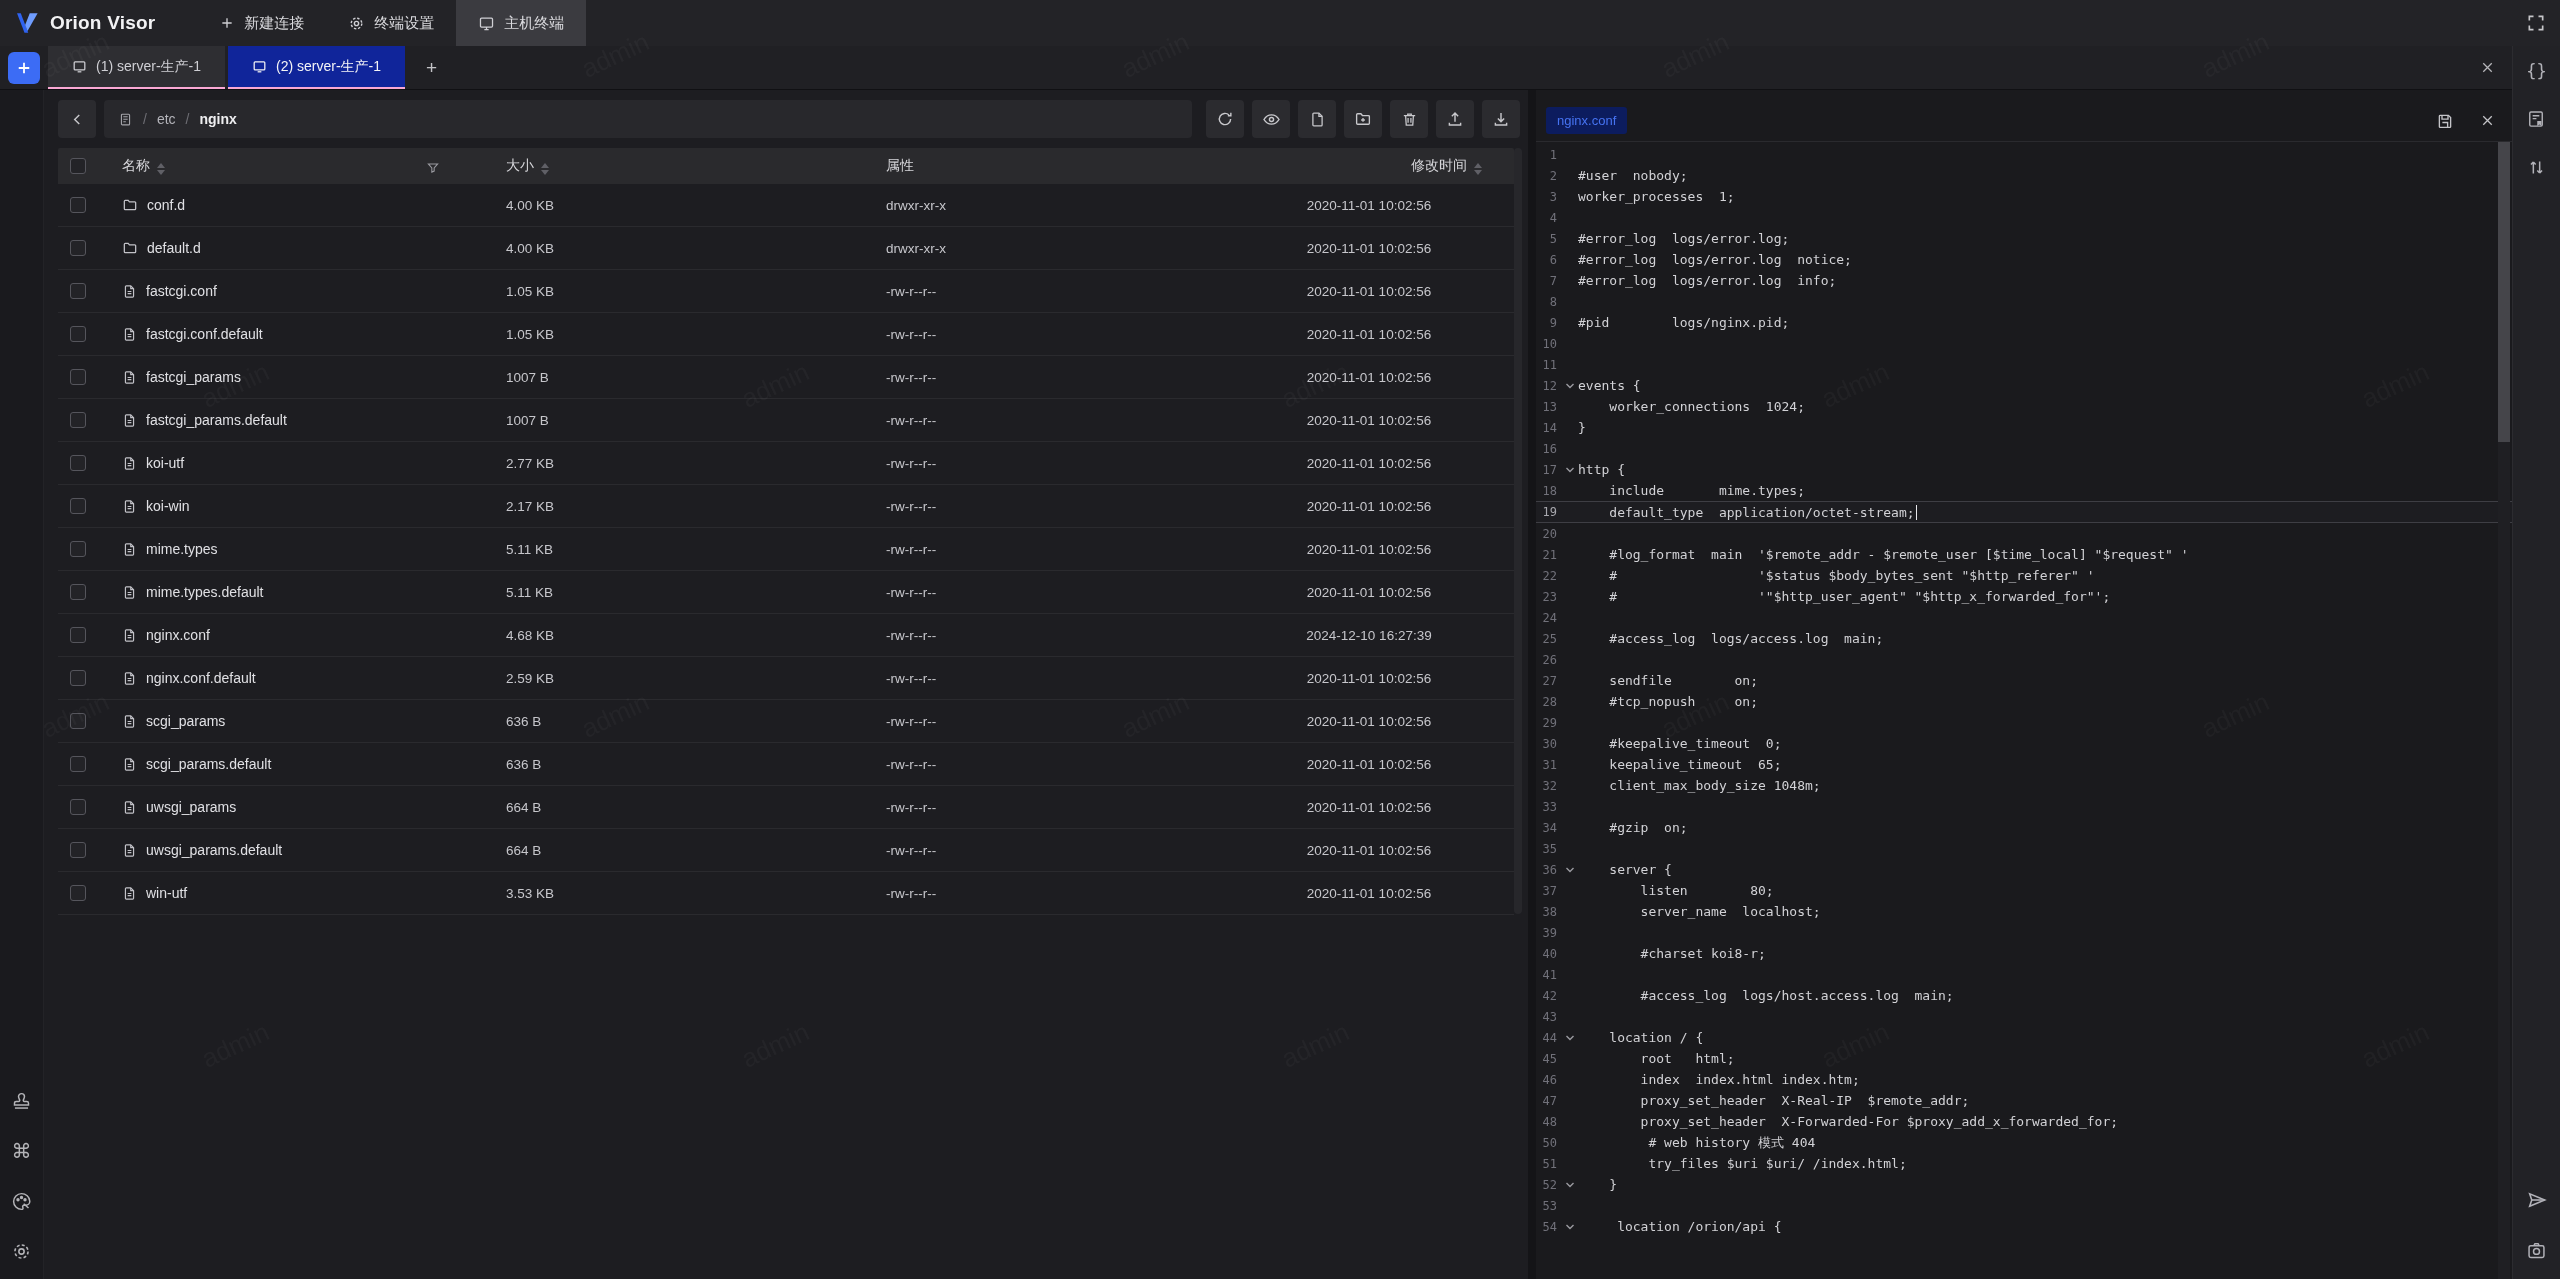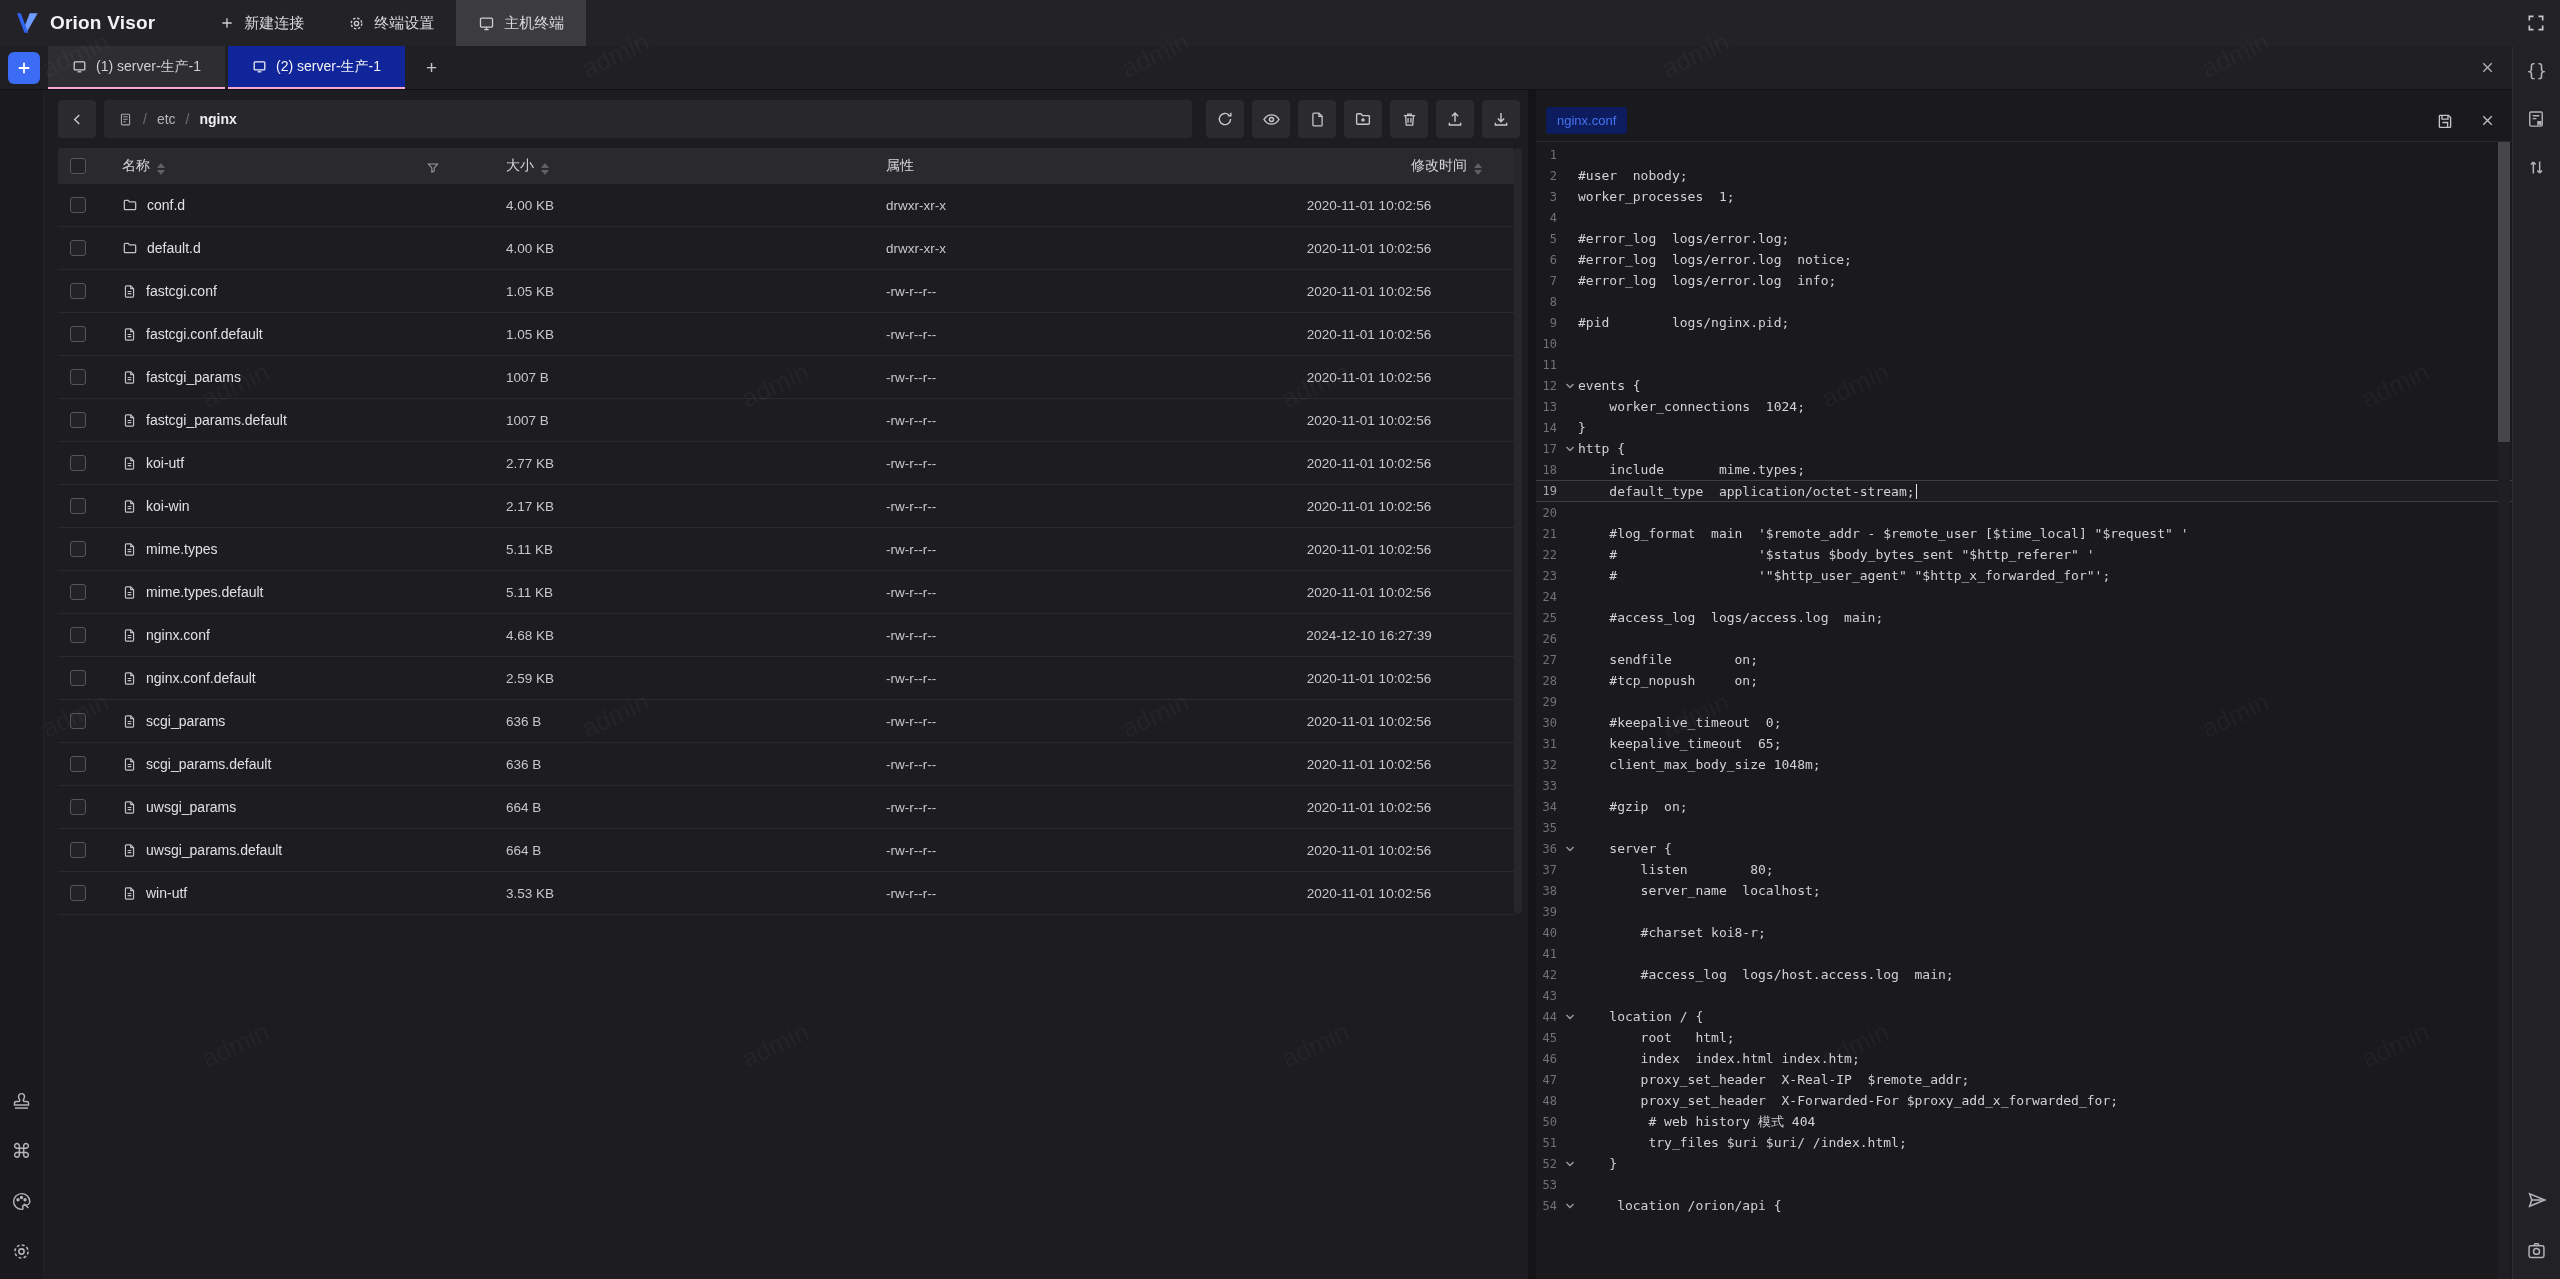--- a/index.html
+++ b/index.html
@@ -827,20 +827,29 @@
     <span class="ln">14</span>
     <span class="fold">
       <svg class="fold-icon" width="10" height="10" viewBox="0 0 10 10" style="visibility: hidden;">
                     <path d="M1.5 3L5 6.5L8.5 3" stroke="#9a9aa0" fill="none" stroke-width="1.4"></path>
                   </svg>
     </span>
     <pre class="code-text">}</pre>
   </div>
 
 
+  <div class="code-line">
+    <span class="ln">16</span>
+    <span class="fold">
+      <svg class="fold-icon" width="10" height="10" viewBox="0 0 10 10" style="visibility: hidden;">
+                    <path d="M1.5 3L5 6.5L8.5 3" stroke="#9a9aa0" fill="none" stroke-width="1.4"></path>
+                  </svg>
+    </span>
+    <pre class="code-text"></pre>
+  </div>
 
   <div class="code-line">
     <span class="ln">17</span>
     <span class="fold">
       <svg class="fold-icon" width="10" height="10" viewBox="0 0 10 10">
                     <path d="M1.5 3L5 6.5L8.5 3" stroke="#9a9aa0" fill="none" stroke-width="1.4"></path>
                   </svg>
     </span>
     <pre class="code-text">http {</pre>
   </div>

